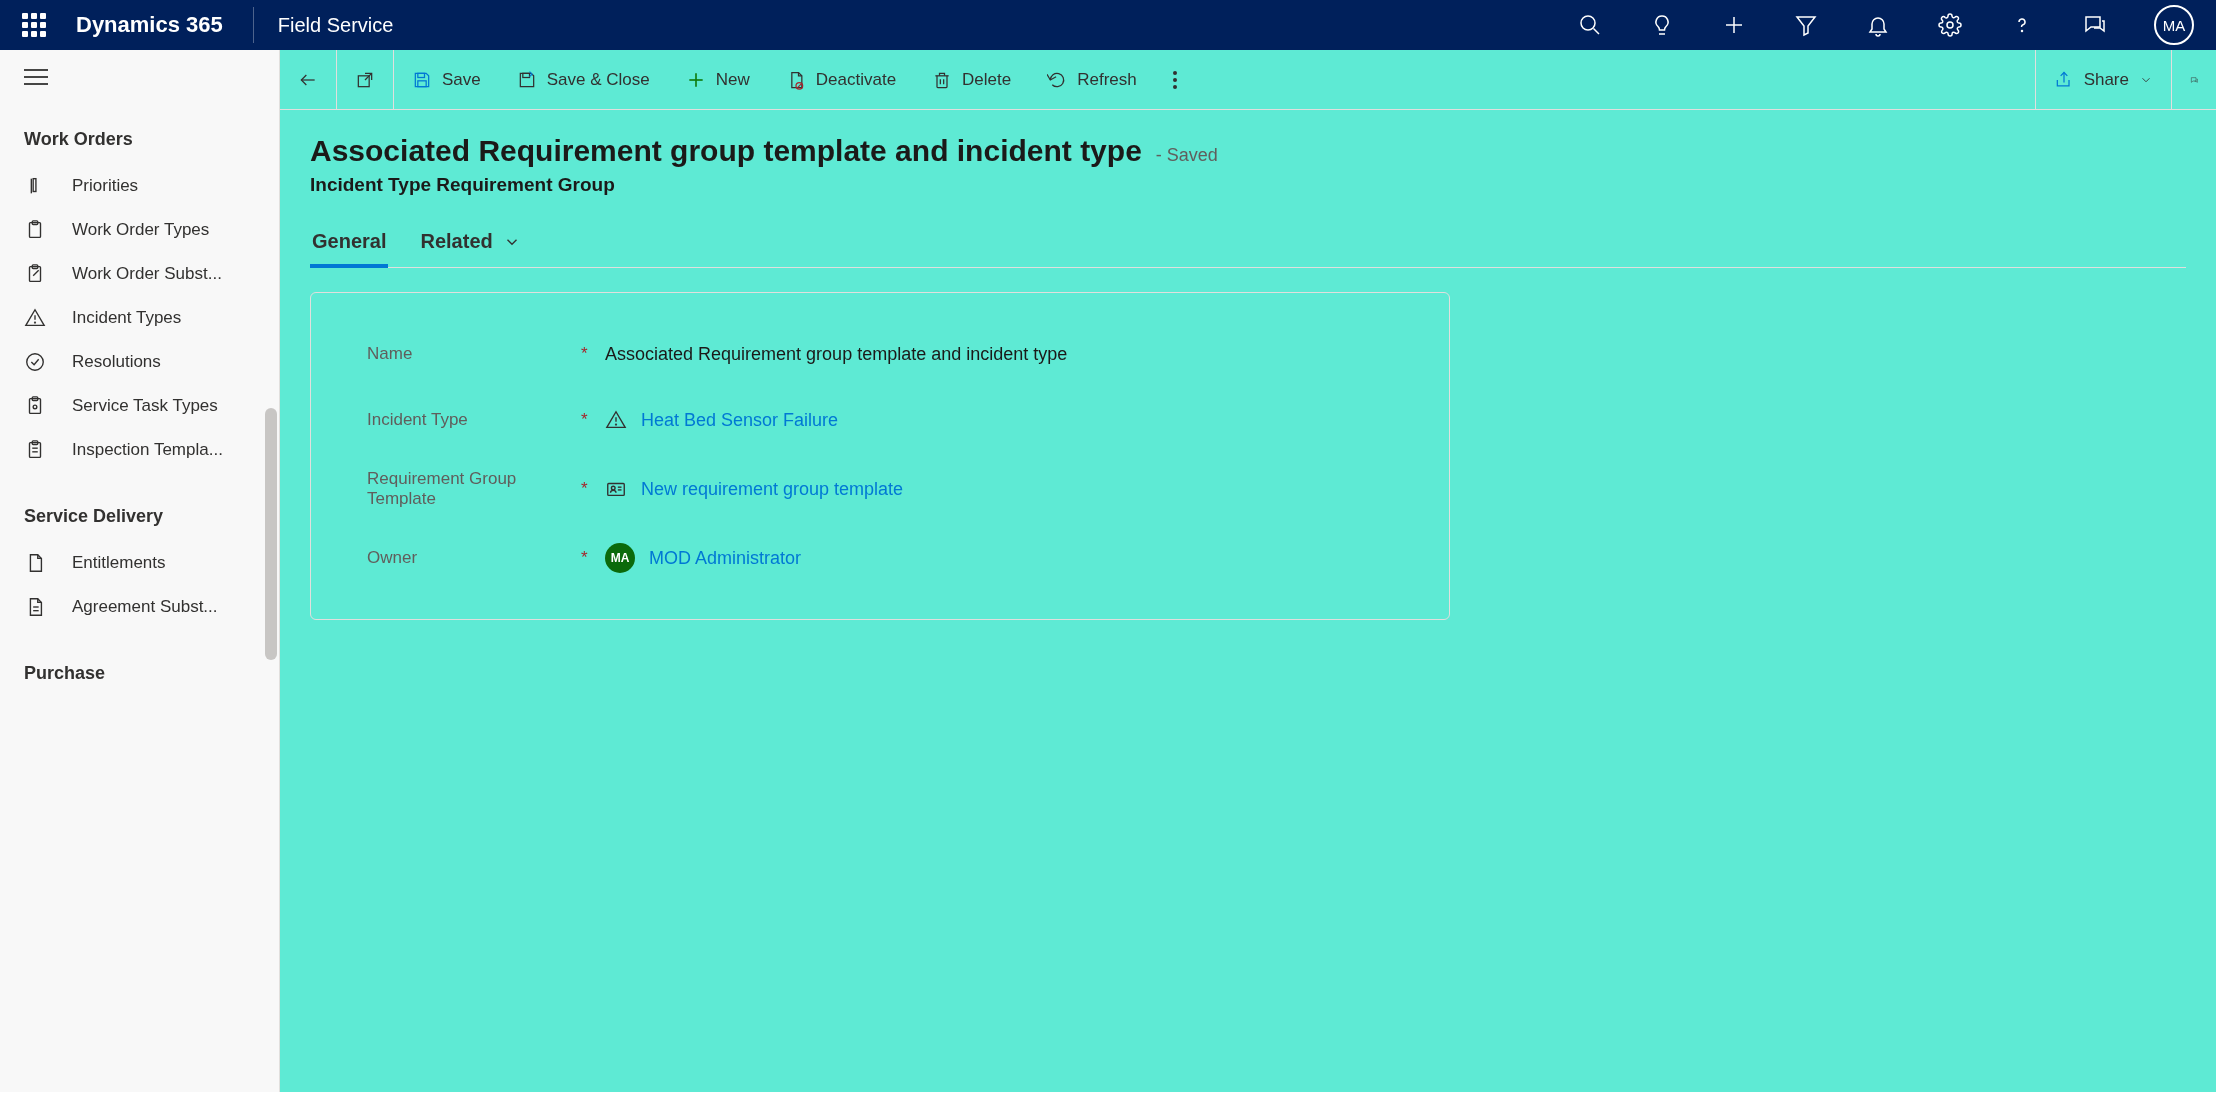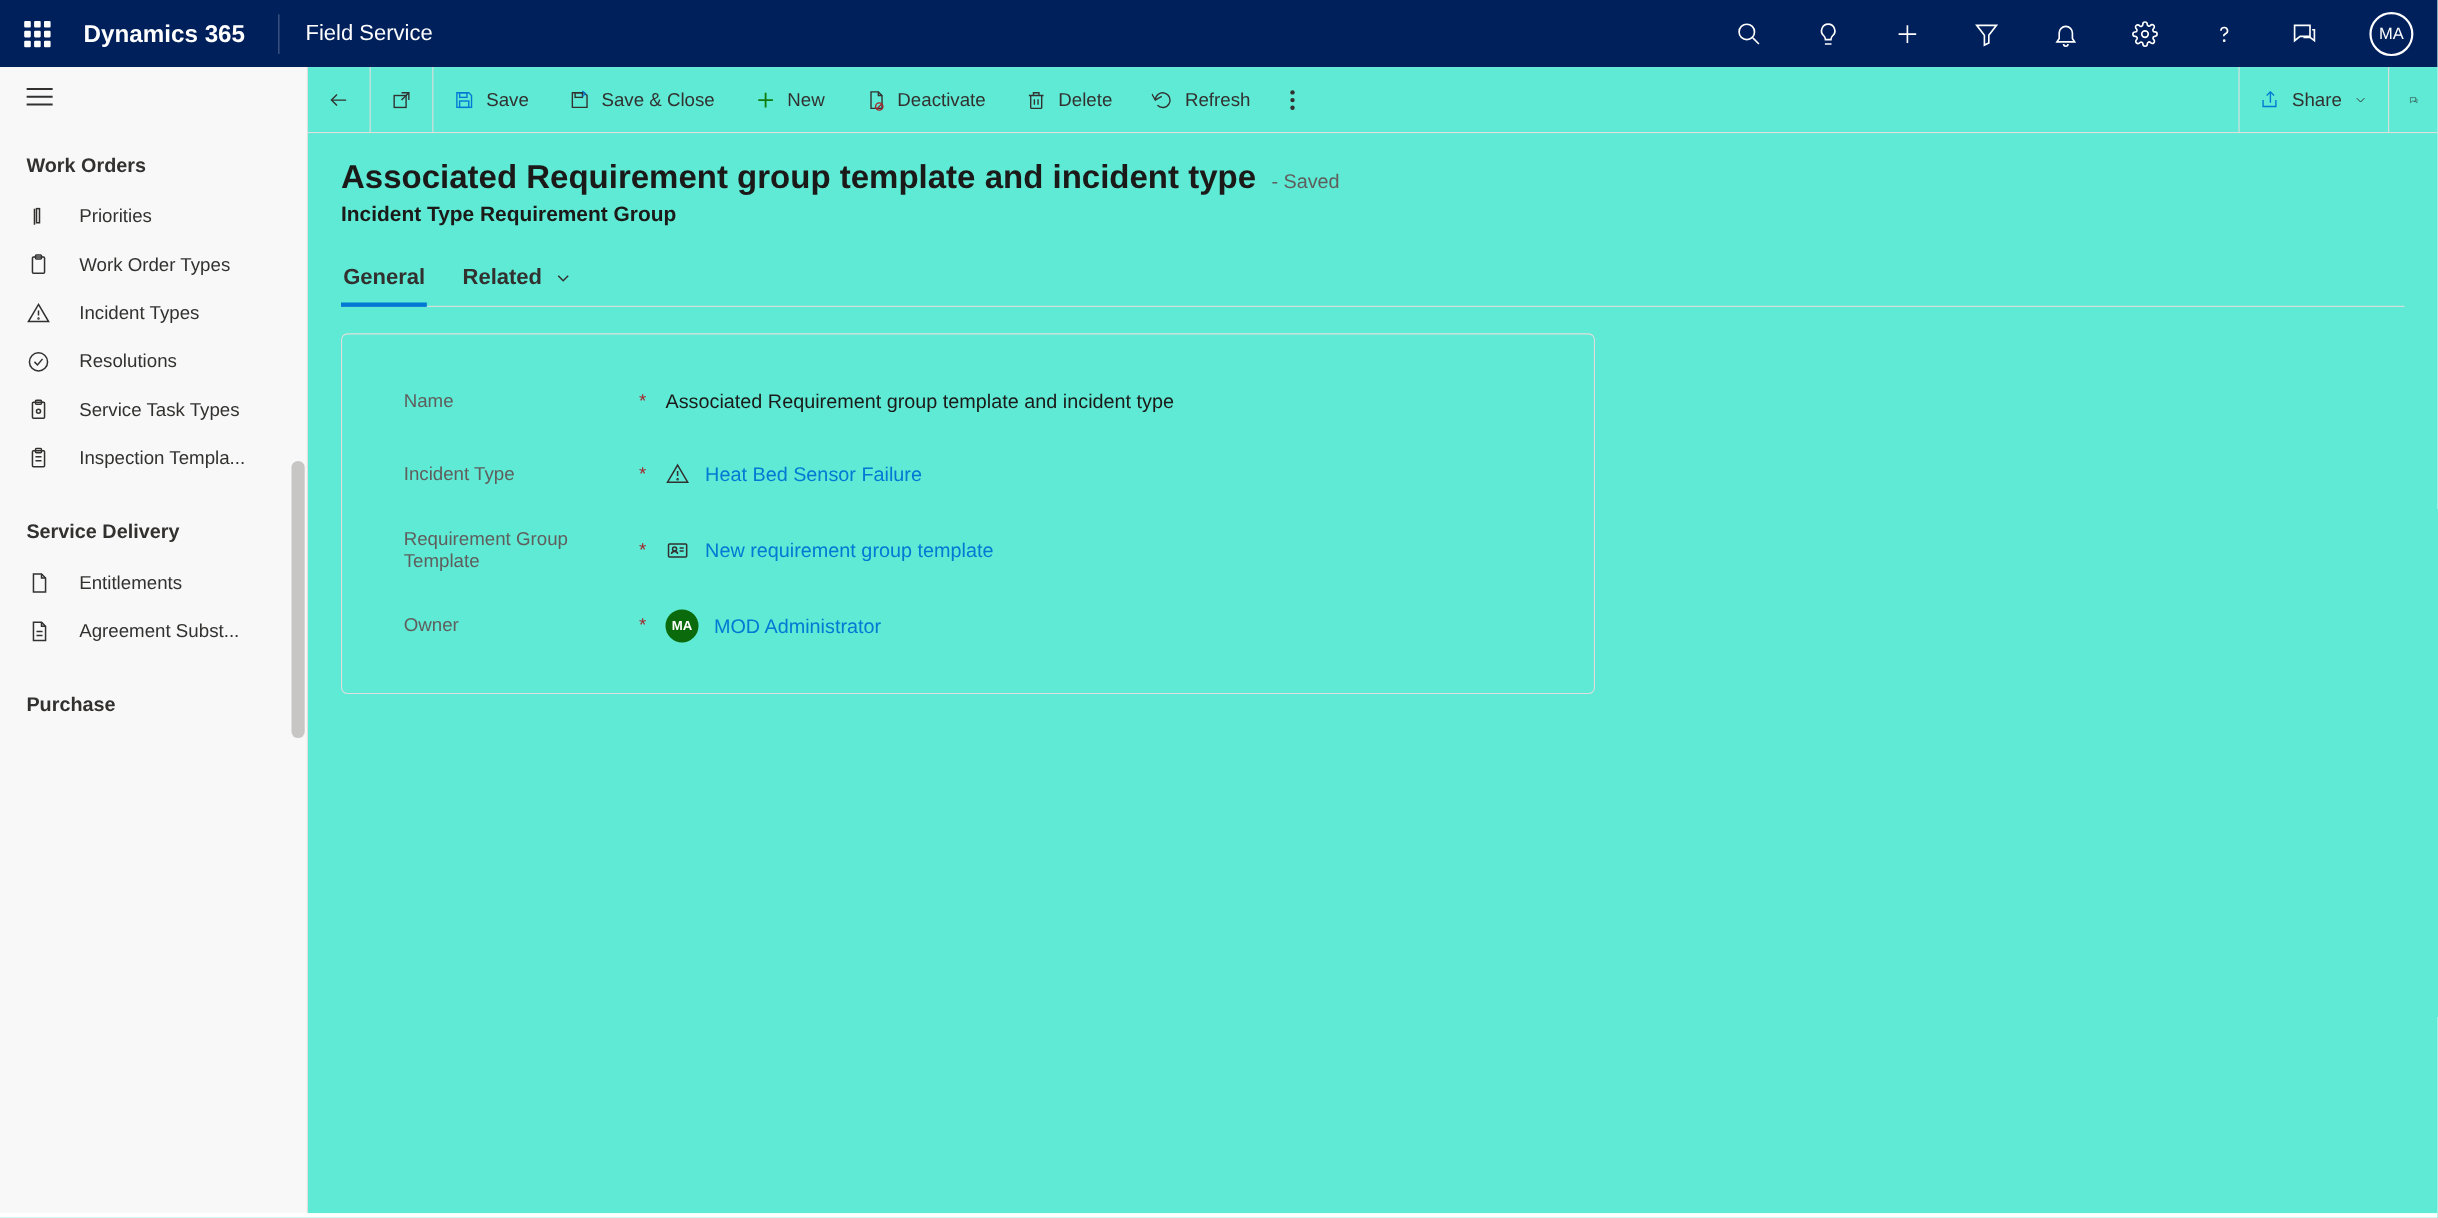--- a/index.html
+++ b/index.html
@@ -9,21 +9,21 @@
     }
     body {
       font-family: "Segoe UI", -apple-system, BlinkMacSystemFont, sans-serif;
       font-size: 14px;
       color: #323130;
       overflow: hidden;
     }
     .top-bar {
       background: #00205b;
       color: white;
-      height: 61px;
+      height: 50px;
       display: flex;
       align-items: center;
       padding: 0 22px;
     }
     .app-launcher {
       width: 24px;
       height: 24px;
       display: grid;
       grid-template-columns: repeat(3, 6px);
       grid-template-rows: repeat(3, 6px);
@@ -457,20 +457,30 @@
             <svg viewBox="0 0 24 24">
               <rect x="6" y="4" width="12" height="16" rx="1"></rect>
               <rect x="9" y="2" width="6" height="4" rx="1"></rect>
             </svg>
           </div>
         <div class="nav-label">Work Order Types</div>
       </div>
       <div class="nav-item">
         <div class="nav-icon">
             <svg viewBox="0 0 24 24">
+              <rect x="6" y="4" width="12" height="16" rx="1"></rect>
+              <rect x="9" y="2" width="6" height="4" rx="1"></rect>
+              <path d="M10 14 l6 -6"></path>
+            </svg>
+          </div>
+        <div class="nav-label">Work Order Subst...</div>
+      </div>
+      <div class="nav-item">
+        <div class="nav-icon">
+            <svg viewBox="0 0 24 24">
               <path d="M12 3 L22 20 H2 Z"></path>
               <line x1="12" y1="9" x2="12" y2="14"></line>
               <circle cx="12" cy="17" r="0.5"></circle>
             </svg>
           </div>
         <div class="nav-label">Incident Types</div>
       </div>
       <div class="nav-item">
         <div class="nav-icon">
             <svg viewBox="0 0 24 24">

